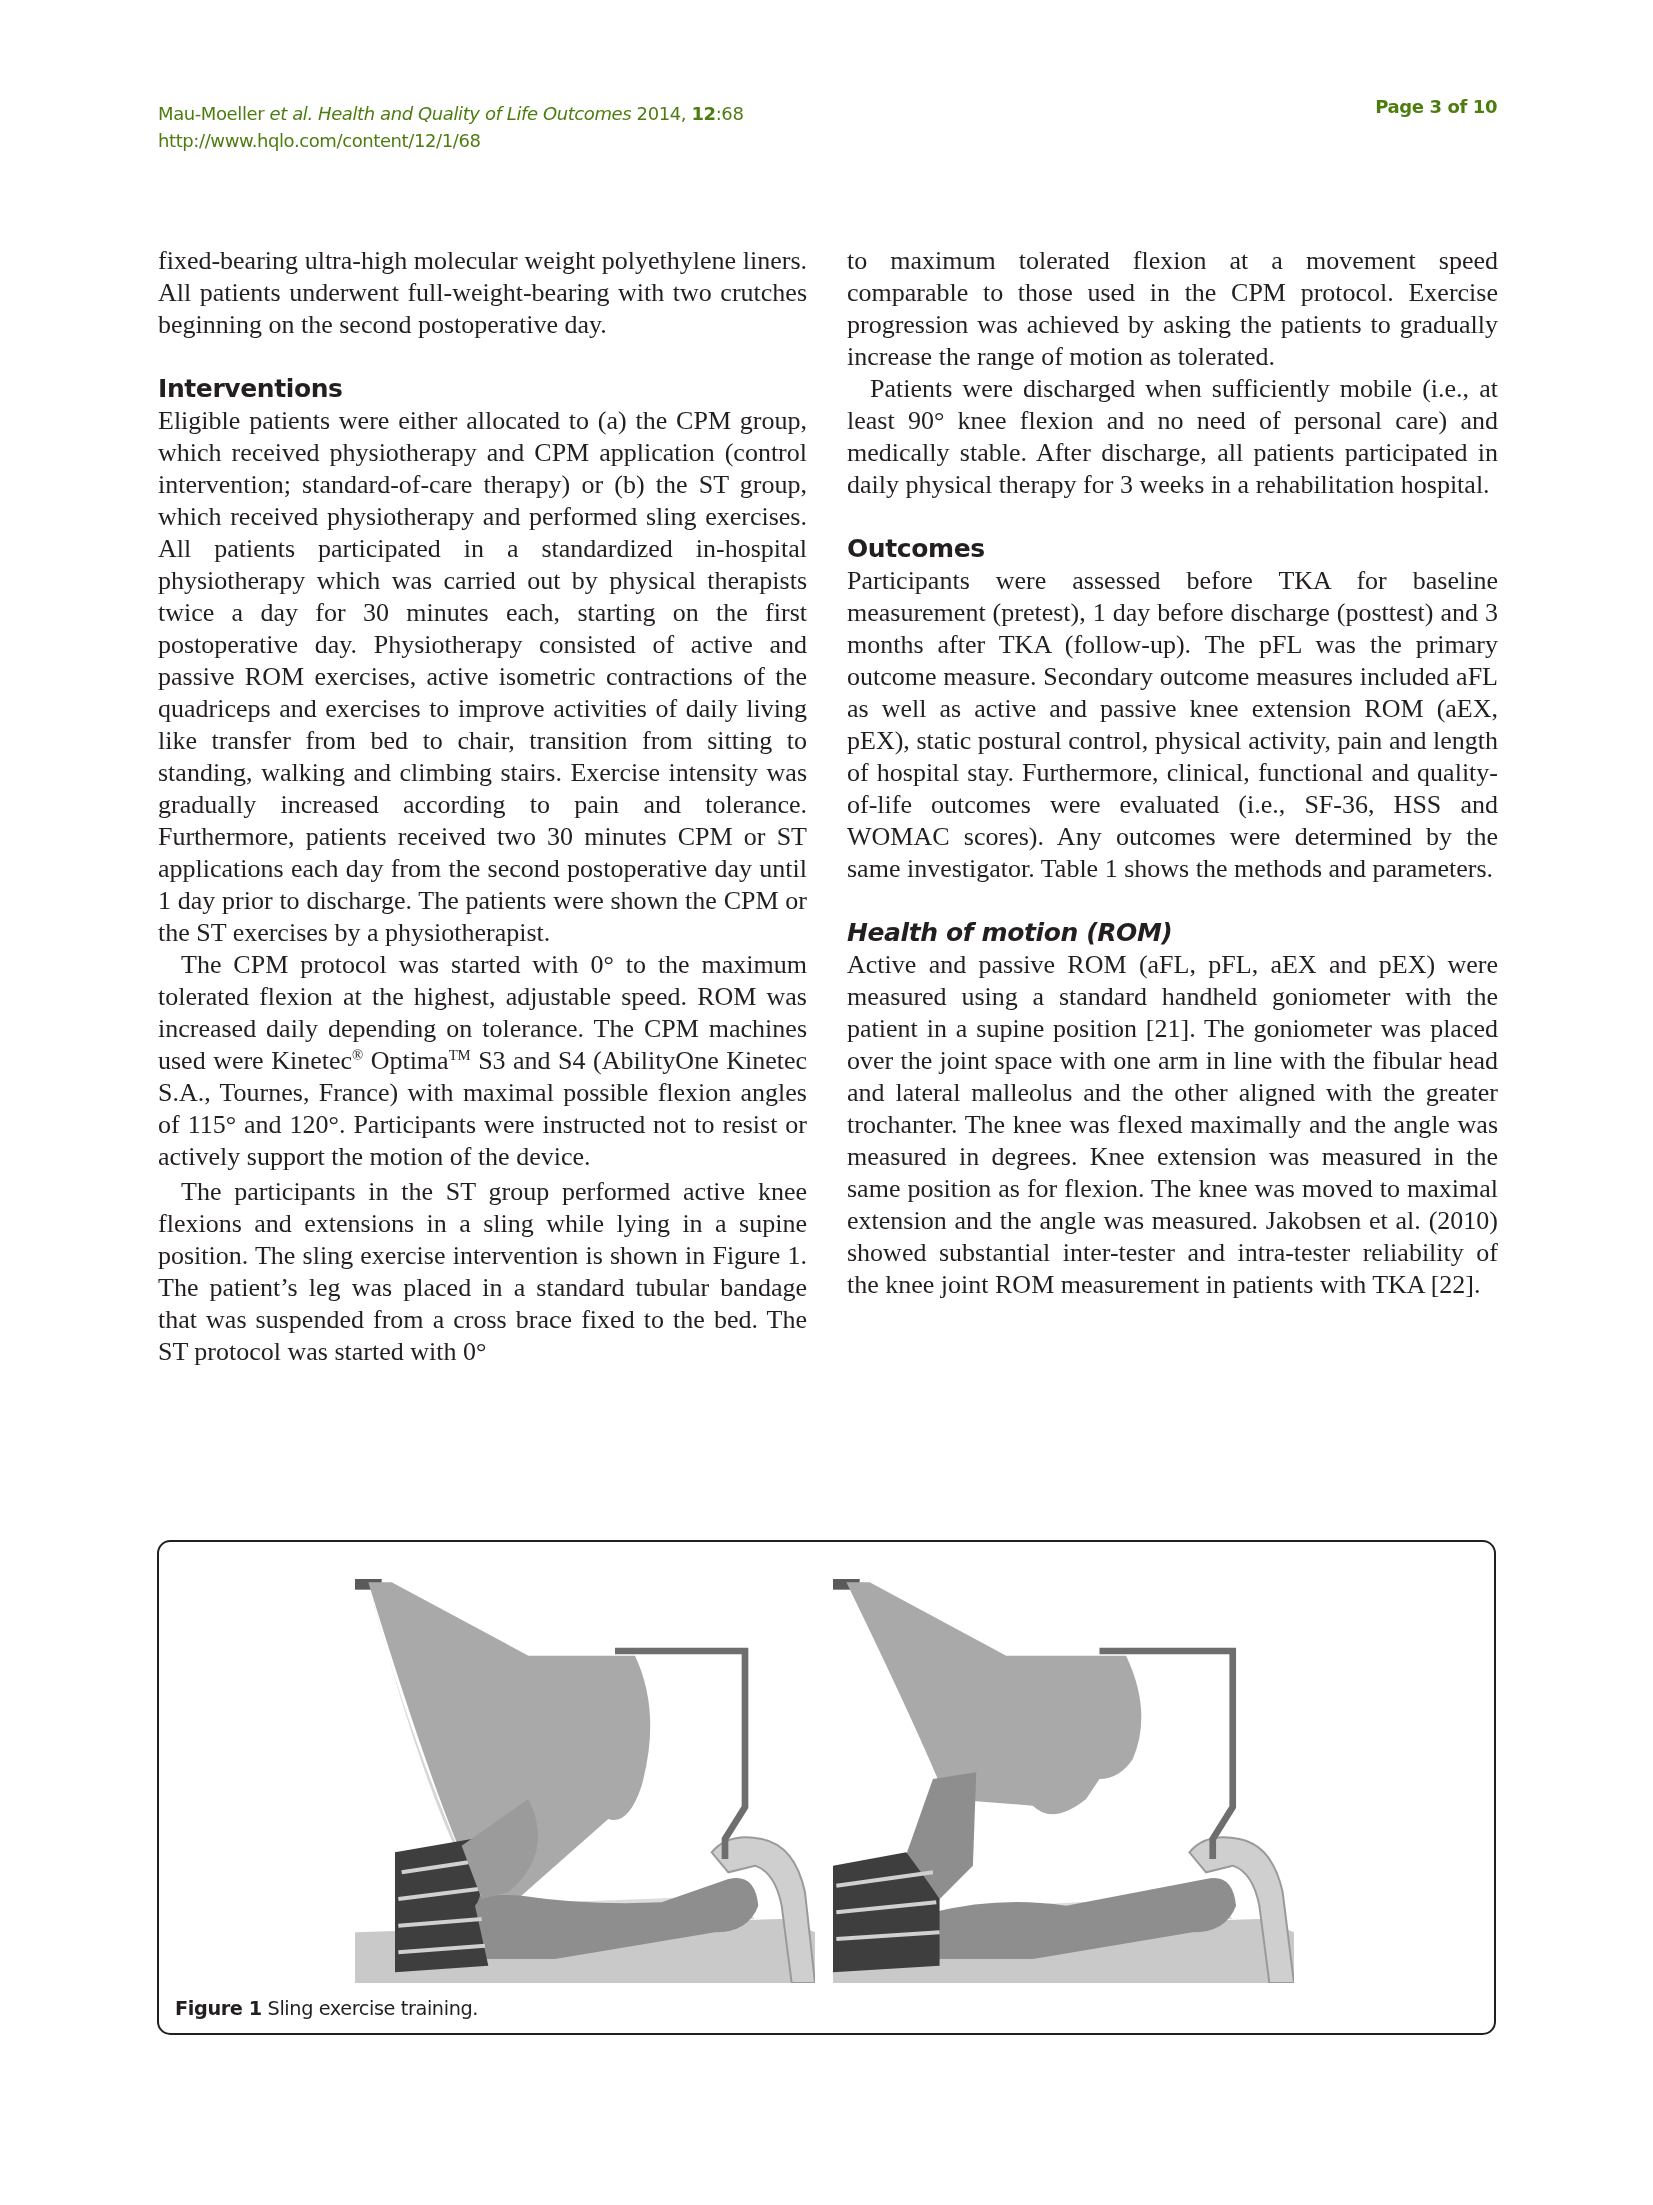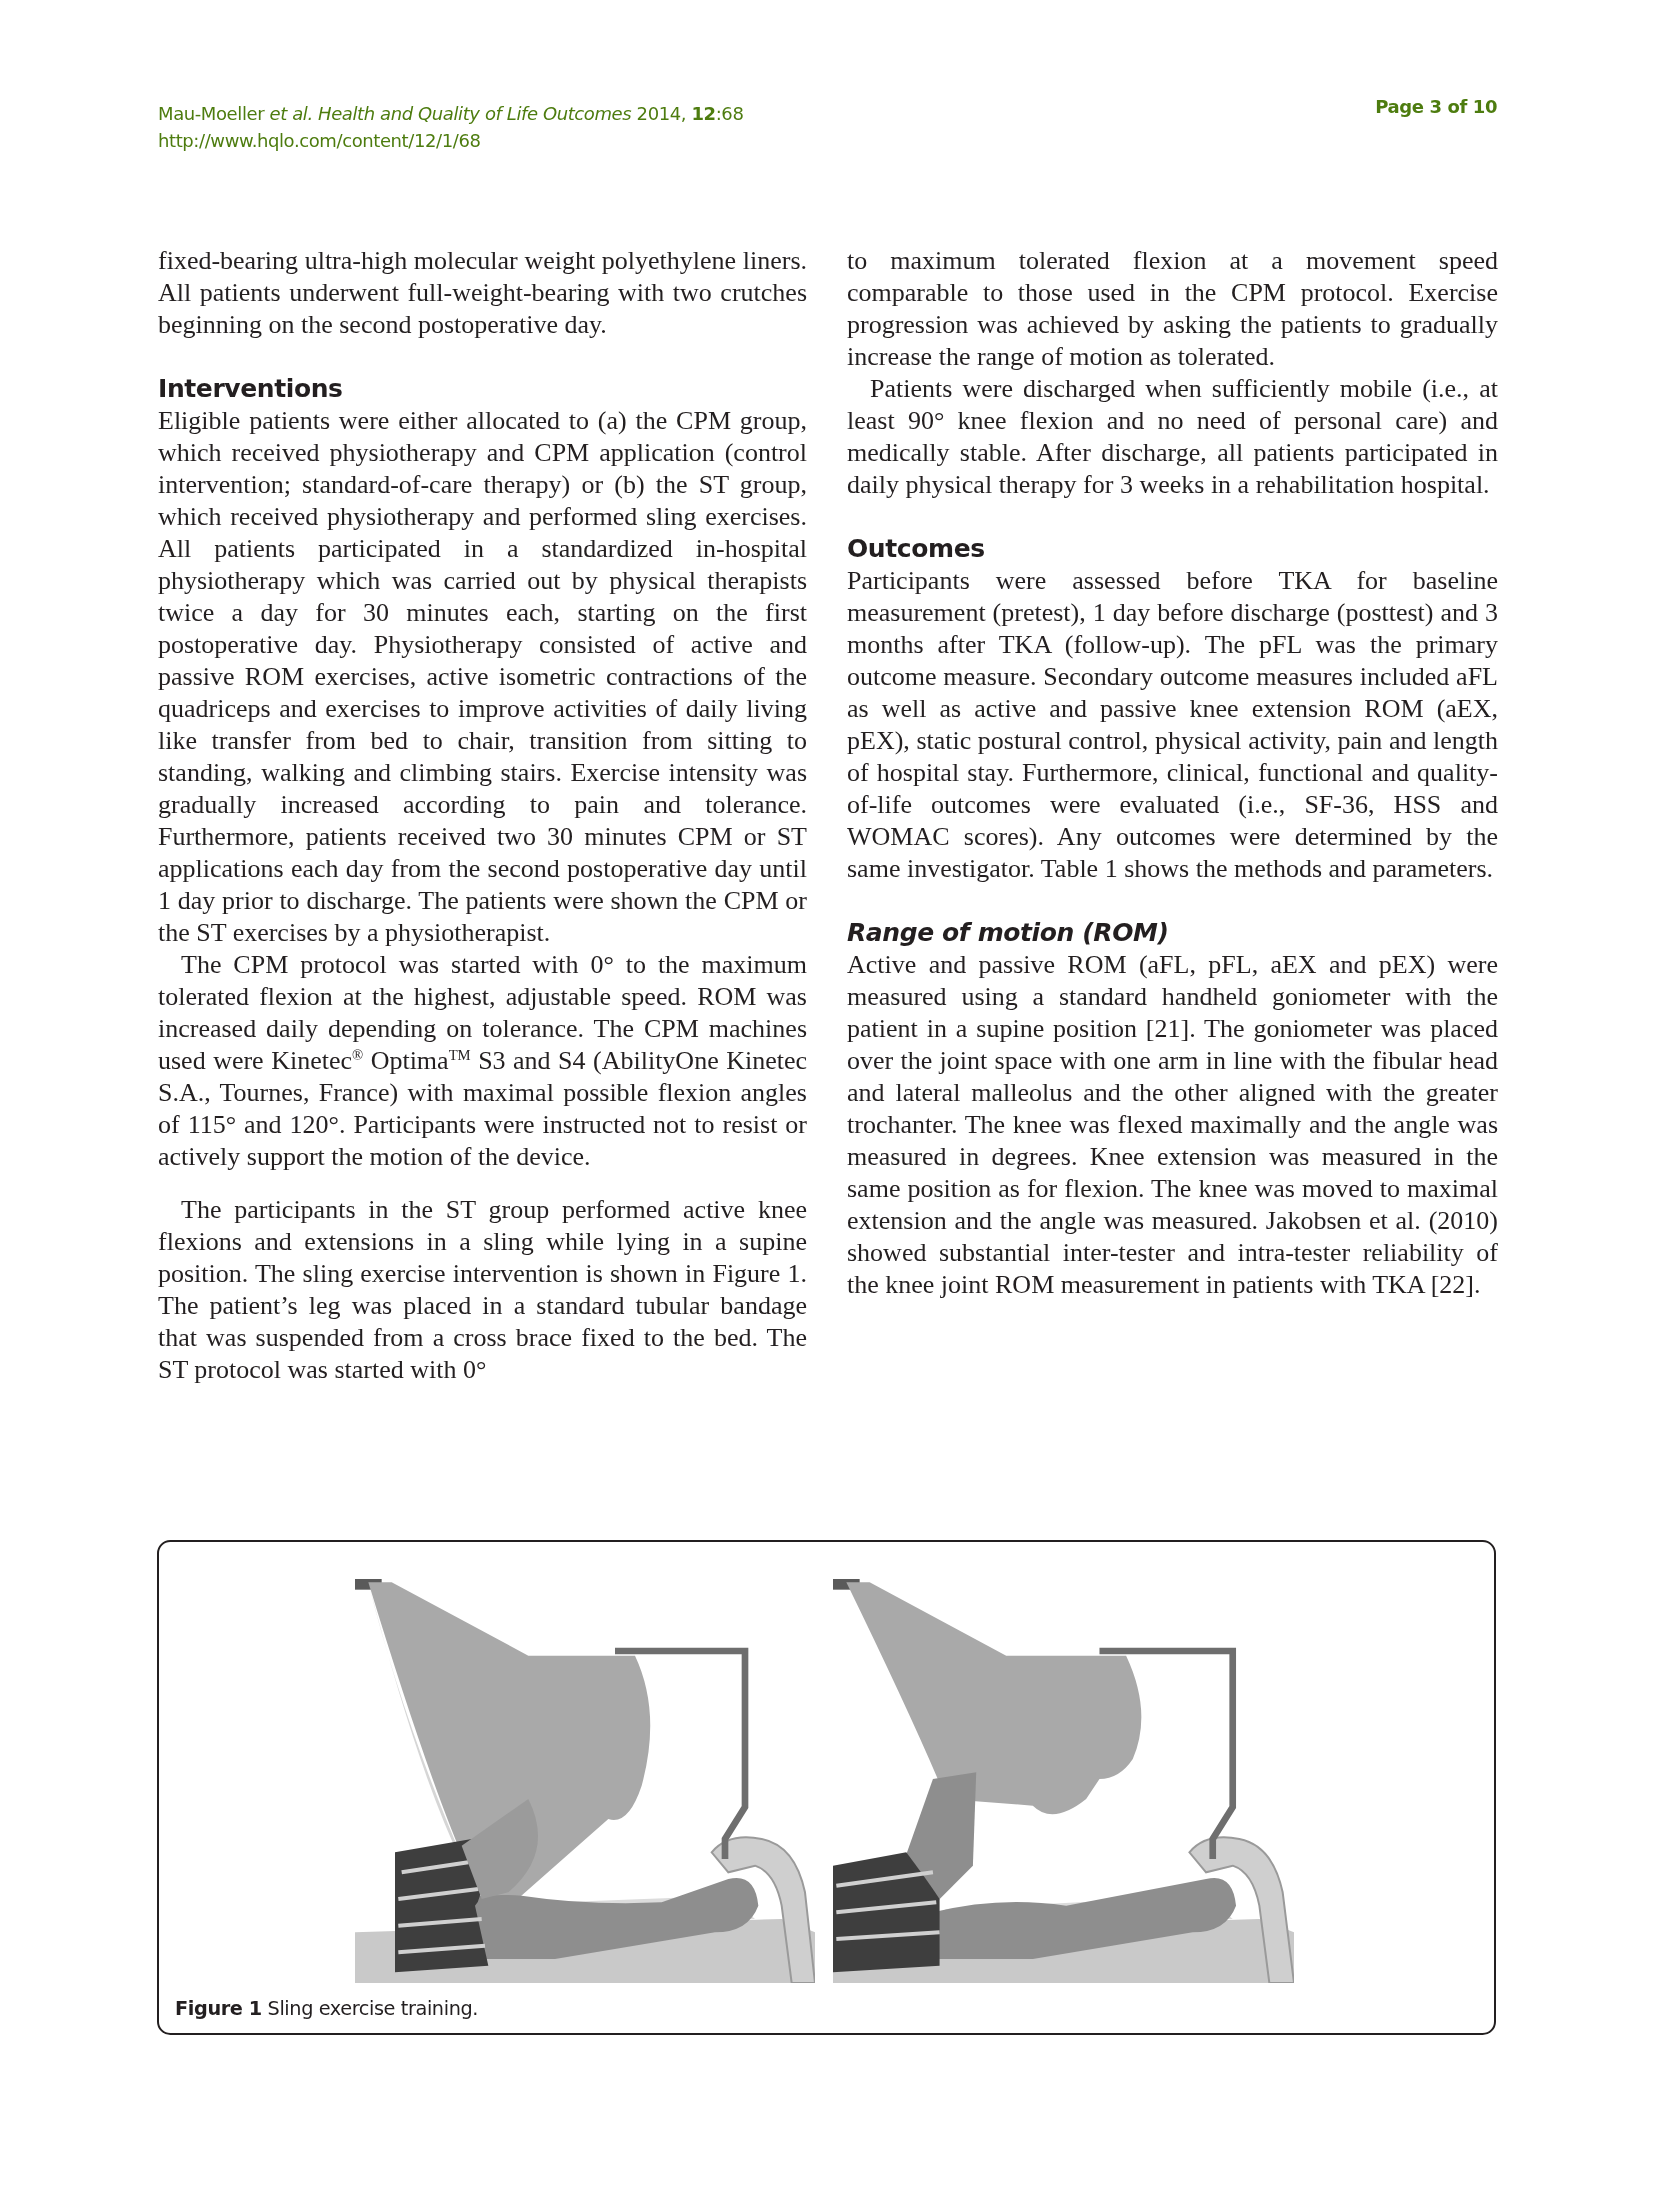--- a/index.html
+++ b/index.html
@@ -40,31 +40,31 @@
   <div>http://www.hqlo.com/content/12/1/68</div>
 </div>
 <div class="hdr hdr-right">Page 3 of 10</div>
 
 <div class="col col-left">
   <p>fixed-bearing ultra-high molecular weight polyethylene liners. All patients underwent full-weight-bearing with two crutches beginning on the second postoperative day.</p>
   <div class="gap"></div>
   <h3 class="heading">Interventions</h3>
   <p>Eligible patients were either allocated to (a) the CPM group, which received physiotherapy and CPM application (control intervention; standard-of-care therapy) or (b) the ST group, which received physiotherapy and performed sling exercises. All patients participated in a standardized in-hospital physiotherapy which was carried out by physical therapists twice a day for 30 minutes each, starting on the first postoperative day. Physiotherapy consisted of active and passive ROM exercises, active isometric contractions of the quadriceps and exercises to improve activities of daily living like transfer from bed to chair, transition from sitting to standing, walking and climbing stairs. Exercise intensity was gradually increased according to pain and tolerance. Furthermore, patients received two 30 minutes CPM or ST applications each day from the second postoperative day until 1 day prior to discharge. The patients were shown the CPM or the ST exercises by a physiotherapist.</p>
   <p class="indent"><span>The CPM protocol was started with 0° to the maximum tolerated flexion at the highest, adjustable speed. ROM was increased daily depending on tolerance. The CPM machines used were Kinetec</span><sup>®</sup><span> Optima</span><sup>TM</sup><span> S3 and S4 (AbilityOne Kinetec S.A., Tournes, France) with maximal possible flexion angles of 115° and 120°. Participants were instructed not to resist or actively support the motion of the device.</span></p>
-  <p class="indent" style="margin-top:21px">The participants in the ST group performed active knee flexions and extensions in a sling while lying in a supine position. The sling exercise intervention is shown in Figure 1. The patient’s leg was placed in a standard tubular bandage that was suspended from a cross brace fixed to the bed. The ST protocol was started with 0°</p>
+  <p class="indent" style="margin-top:3px">The participants in the ST group performed active knee flexions and extensions in a sling while lying in a supine position. The sling exercise intervention is shown in Figure 1. The patient’s leg was placed in a standard tubular bandage that was suspended from a cross brace fixed to the bed. The ST protocol was started with 0°</p>
 </div>
 
 <div class="col col-right">
   <p>to maximum tolerated flexion at a movement speed comparable to those used in the CPM protocol. Exercise progression was achieved by asking the patients to gradually increase the range of motion as tolerated.</p>
   <p class="indent">Patients were discharged when sufficiently mobile (i.e., at least 90° knee flexion and no need of personal care) and medically stable. After discharge, all patients participated in daily physical therapy for 3 weeks in a rehabilitation hospital.</p>
   <div class="gap"></div>
   <h3 class="heading">Outcomes</h3>
   <p>Participants were assessed before TKA for baseline measurement (pretest), 1 day before discharge (posttest) and 3 months after TKA (follow-up). The pFL was the primary outcome measure. Secondary outcome measures included aFL as well as active and passive knee extension ROM (aEX, pEX), static postural control, physical activity, pain and length of hospital stay. Furthermore, clinical, functional and quality-of-life outcomes were evaluated (i.e., SF-36, HSS and WOMAC scores). Any outcomes were determined by the same investigator. Table 1 shows the methods and parameters.</p>
   <div class="gap"></div>
-  <h3 class="heading it">Range of motion (ROM)</h3>
+  <h3 class="heading it">Health of motion (ROM)</h3>
   <p>Active and passive ROM (aFL, pFL, aEX and pEX) were measured using a standard handheld goniometer with the patient in a supine position [21]. The goniometer was placed over the joint space with one arm in line with the fibular head and lateral malleolus and the other aligned with the greater trochanter. The knee was flexed maximally and the angle was measured in degrees. Knee extension was measured in the same position as for flexion. The knee was moved to maximal extension and the angle was measured. Jakobsen et al. (2010) showed substantial inter-tester and intra-tester reliability of the knee joint ROM measurement in patients with TKA [22].</p>
 </div>
 
 <div class="figure-box"></div>
 
 <div class="photo photo-1">
   <svg viewBox="0 0 690 636" preserveAspectRatio="none">
     <rect x="0" y="0" width="690" height="636" fill="#ffffff"></rect>
 
     <path d="M0 560 L640 540 L690 560 L690 636 L0 636 Z" fill="#c9c9c9"></path>

